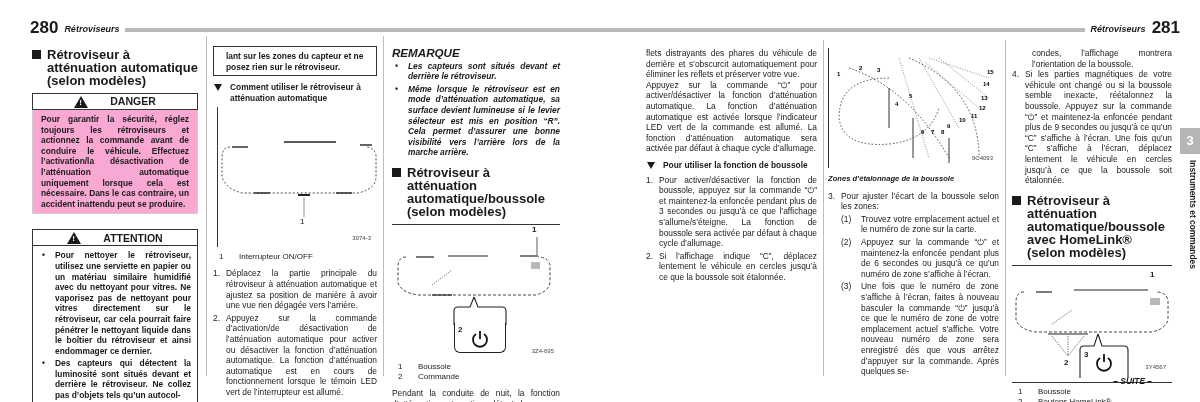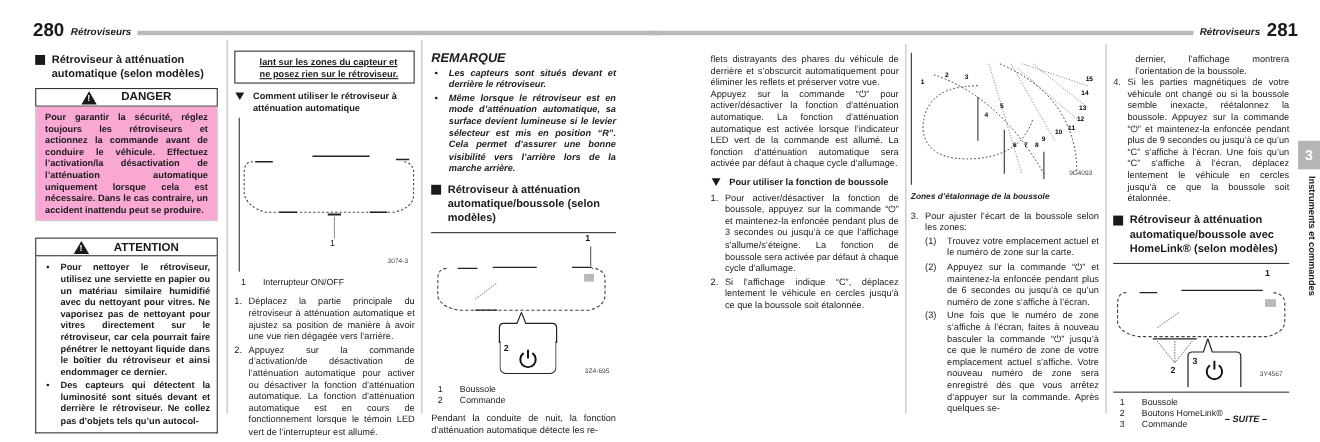--- a/index.html
+++ b/index.html
@@ -19,21 +19,21 @@
   #hdr-left .bar { flex: 1; }
   #hdr-right { right: 20px; width: 590px; justify-content: flex-end; }
   #hdr-right .bar { flex: 1; order: 0; }
   #hdr-right .sec { order: 1; }
   #hdr-right .num { order: 2; }
 
   .col { position: absolute; font-size: 8.4px; line-height: 10.6px; }
   .col.divL { border-left: 1px solid #bdbdbd; }
   .col.divR { border-right: 1px solid #bdbdbd; }
 
-  .h2 { font-weight: bold; font-size: 10px; line-height: 13px; display: flex; margin-bottom: 6px; }
+  .h2 { font-weight: bold; font-size: 13px; line-height: 13px; display: flex; margin-bottom: 6px; }
   .h2 .sq { width: 9px; height: 9px; background: #1a1a1a; margin: 2px 6px 0 0; flex: none; }
 
   .warnhead { border: 1.5px solid #333; height: 17px; display: flex; align-items: center; justify-content: center; font-weight: bold; font-size: 10.5px; gap: 22px; }
   .tri { width: 0; height: 0; border-left: 7px solid transparent; border-right: 7px solid transparent; border-bottom: 12px solid #1a1a1a; position: relative; }
   .tri::after { content: "!"; position: absolute; left: -2px; top: 2px; color: #fff; font-size: 8px; font-weight: bold; }
   .warnbody { background: #f9a8d4; border: 1px solid #cfcfcf; border-top: none; padding: 4px 8px 4px 8px; font-weight: bold; text-align: justify; }
   .attbody { border: 1.5px solid #333; border-top: none; padding: 4px 6px 3px 6px; font-weight: bold; }
 
   ul.bul { list-style: none; }
   ul.bul li { position: relative; padding-left: 16px; text-align: justify; margin-bottom: 2px; }
@@ -88,21 +88,21 @@
     </div>
     <div class="attbody">
       <ul class="bul">
         <li>Pour nettoyer le rétroviseur, utilisez une serviette en papier ou un matériau similaire humidifié avec du nettoyant pour vitres. Ne vaporisez pas de nettoyant pour vitres directement sur le rétroviseur, car cela pourrait faire pénétrer le nettoyant liquide dans le boîtier du rétroviseur et ainsi endommager ce dernier.</li>
         <li>Des capteurs qui détectent la luminosité sont situés devant et derrière le rétroviseur. Ne collez pas d’objets tels qu’un autocol-</li>
       </ul>
     </div>
   </div>
 
   <div class="col divL divR" style="left:206px; top:36px; width:178px; height:340px; padding:10px 6px 0 6px;">
-    <div class="attbody" style="border-top:1.5px solid #333; border-left:1.5px solid #333; padding-left:22px;text-decoration:underline;">lant sur les zones du capteur et ne posez rien sur le rétroviseur.</div>
+    <div class="attbody" style="border-top:1.5px solid #333; border-left:1.5px solid #333; padding-left:12px;">lant sur les zones du capteur et ne posez rien sur le rétroviseur.</div>
     <div class="tri-h">
       <span class="dn"></span>
       <span>Comment utiliser le rétroviseur à atténuation automatique</span>
     </div>
     <div class="fig" style="height:140px; border-top:none; border-left:1px solid #333; margin-left:4px;">
       <svg width="160" height="140">
         <path d="M12 40 Q4 40 4 50 L4 70 Q8 82 24 86 L140 86 Q158 82 158 70 L158 48 Q156 40 148 40" fill="none" stroke="#444" stroke-width="1" stroke-dasharray="2,2"></path>
         <line x1="14" y1="40" x2="30" y2="40" stroke="#222" stroke-width="1.4"></line>
         <line x1="66" y1="35" x2="118" y2="35" stroke="#222" stroke-width="1.4"></line>
         <line x1="142" y1="38" x2="154" y2="38" stroke="#222" stroke-width="1.4"></line>
@@ -225,21 +225,21 @@
         <ol class="steps sub" style="margin-top:2px;">
           <li><span class="n">(1)</span><span>Trouvez votre emplacement actuel et le numéro de zone sur la carte.</span></li>
           <li><span class="n">(2)</span><span>Appuyez sur la commande “⏻” et maintenez-la enfoncée pendant plus de 6 secondes ou jusqu’à ce qu’un numéro de zone s’affiche à l’écran.</span></li>
           <li><span class="n">(3)</span><span>Une fois que le numéro de zone s’affiche à l’écran, faites à nouveau basculer la commande “⏻” jusqu’à ce que le numéro de zone de votre emplacement actuel s’affiche. Votre nouveau numéro de zone sera enregistré dès que vous arrêtez d’appuyer sur la commande. Après quelques se-</span></li>
         </ol>
       </li>
     </ol>
   </div>
 
   <div class="col" style="left:412px; top:48px; width:160px;">
-    <div class="p" style="padding-left:20px;">dernier, l’affichage montrera l’orientation de la boussole.</div>
+    <div class="p" style="padding-left:20px;">condes, l’affichage montrera l’orientation de la boussole.</div>
     <ol class="steps">
       <li><span class="n">4.</span><span>Si les parties magnétiques de votre véhicule ont changé ou si la boussole semble inexacte, réétalonnez la boussole. Appuyez sur la commande “⏻” et maintenez-la enfoncée pendant plus de 9 secondes ou jusqu’à ce qu’un “C” s’affiche à l’écran. Une fois qu’un “C” s’affiche à l’écran, déplacez lentement le véhicule en cercles jusqu’à ce que la boussole soit étalonnée.</span></li>
     </ol>
     <div style="height:6px"></div>
     <div class="h2">
       <span class="sq"></span>
       <span>Rétroviseur à atténuation automatique/boussole avec HomeLink® (selon modèles)</span>
     </div>
     <div class="fig" style="height:112px;">
       <svg width="160" height="112">

